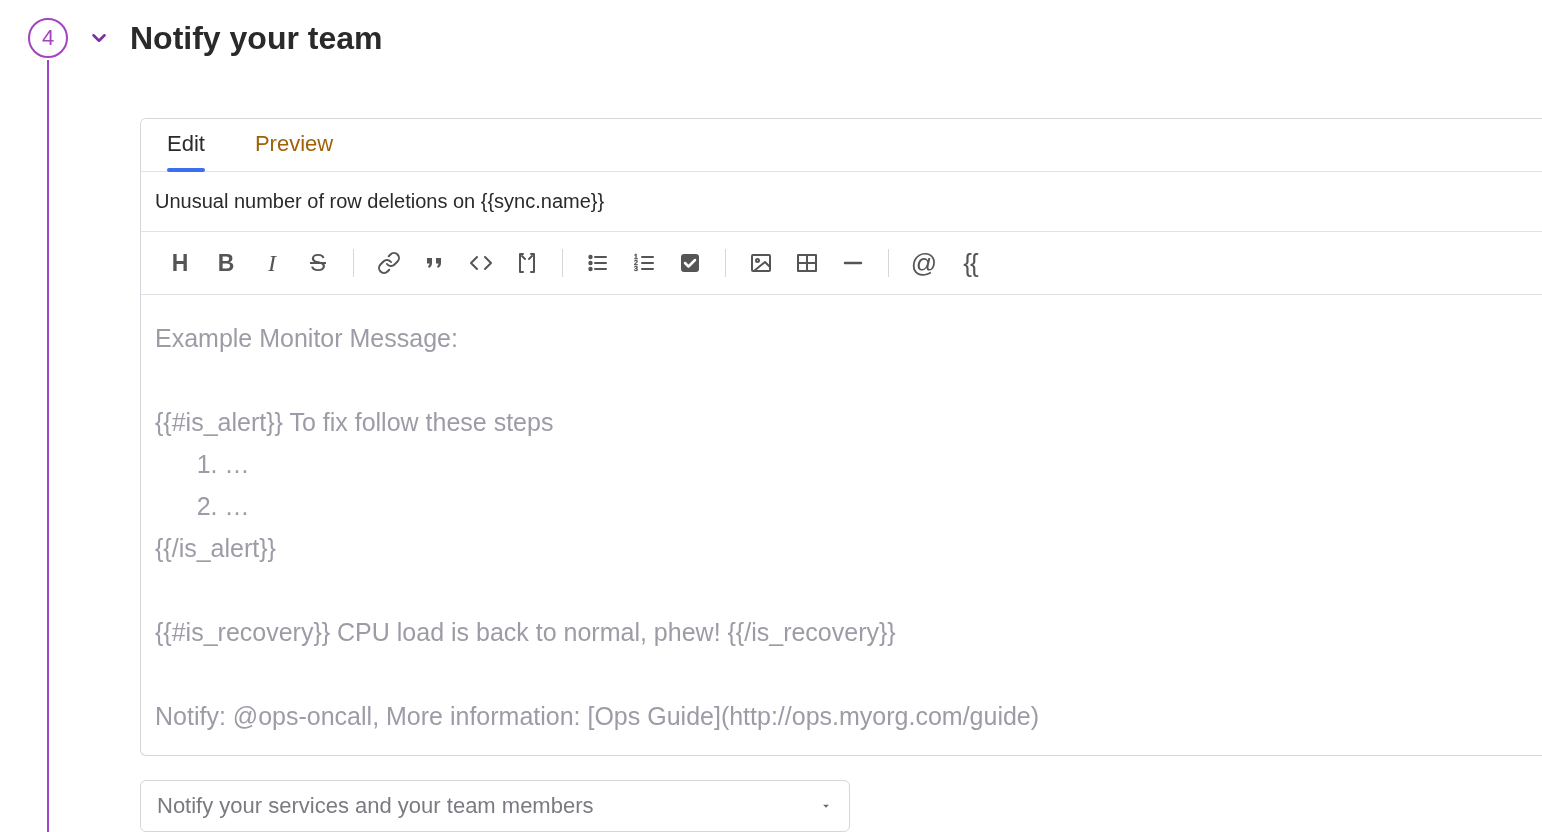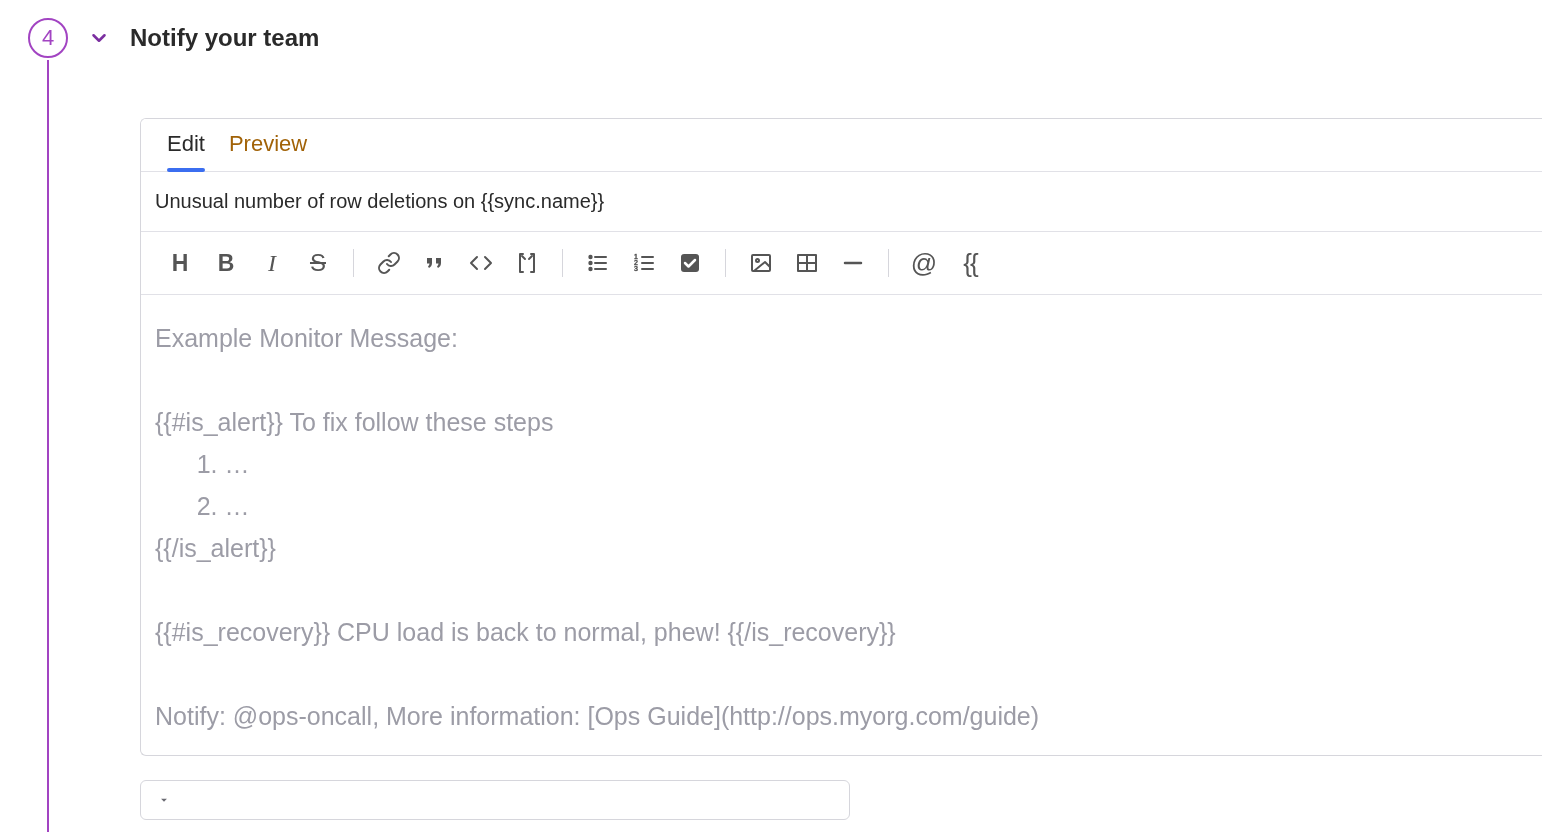--- a/index.html
+++ b/index.html
@@ -32,21 +32,21 @@
     .chevron-down {
       width: 26px;
       height: 26px;
       display: flex;
       align-items: center;
       justify-content: center;
       color: #7b2fa0;
     }
     .chevron-down svg { width: 22px; height: 22px; }
     .step-title {
-      font-size: 24px;
+      font-size: 32px;
       font-weight: 600;
       color: #2a2a2a;
     }
     .vertical-line {
       position: absolute;
       left: 47px;
       top: 60px;
       width: 2px;
       height: 772px;
       background: #a244c2;
@@ -56,21 +56,21 @@
       margin-top: 60px;
     }
     .editor-box {
       border: 1px solid #d6d6dc;
       border-right: none;
       border-radius: 6px 0 0 6px;
       overflow: hidden;
     }
     .tabs {
       display: flex;
-      gap: 24px;
+      gap: 50px;
       padding: 12px 26px 0 26px;
       border-bottom: 1px solid #e1e1e7;
       background: #fff;
     }
     .tab {
       font-size: 22px;
       color: #a16207;
       padding-bottom: 14px;
       cursor: pointer;
       position: relative;
@@ -300,19 +300,20 @@
       2. …
 {{/is_alert}}
 
 {{#is_recovery}} CPU load is back to normal, phew! {{/is_recovery}}
 
 Notify: @ops-oncall, More information: [Ops Guide](http://ops.myorg.com/guide)</div>
     </div>
   </div>
 
   <div class="notify-select">
+    <span class="notify-select-text">Notify your services and your team members</span>
     <span class="carets">
       <svg viewBox="0 0 24 24" fill="currentColor">
           <path d="M7 10l5 5 5-5H7z"></path>
         </svg>
     </span>
   </div>
 </div>
 
 </body></html>

